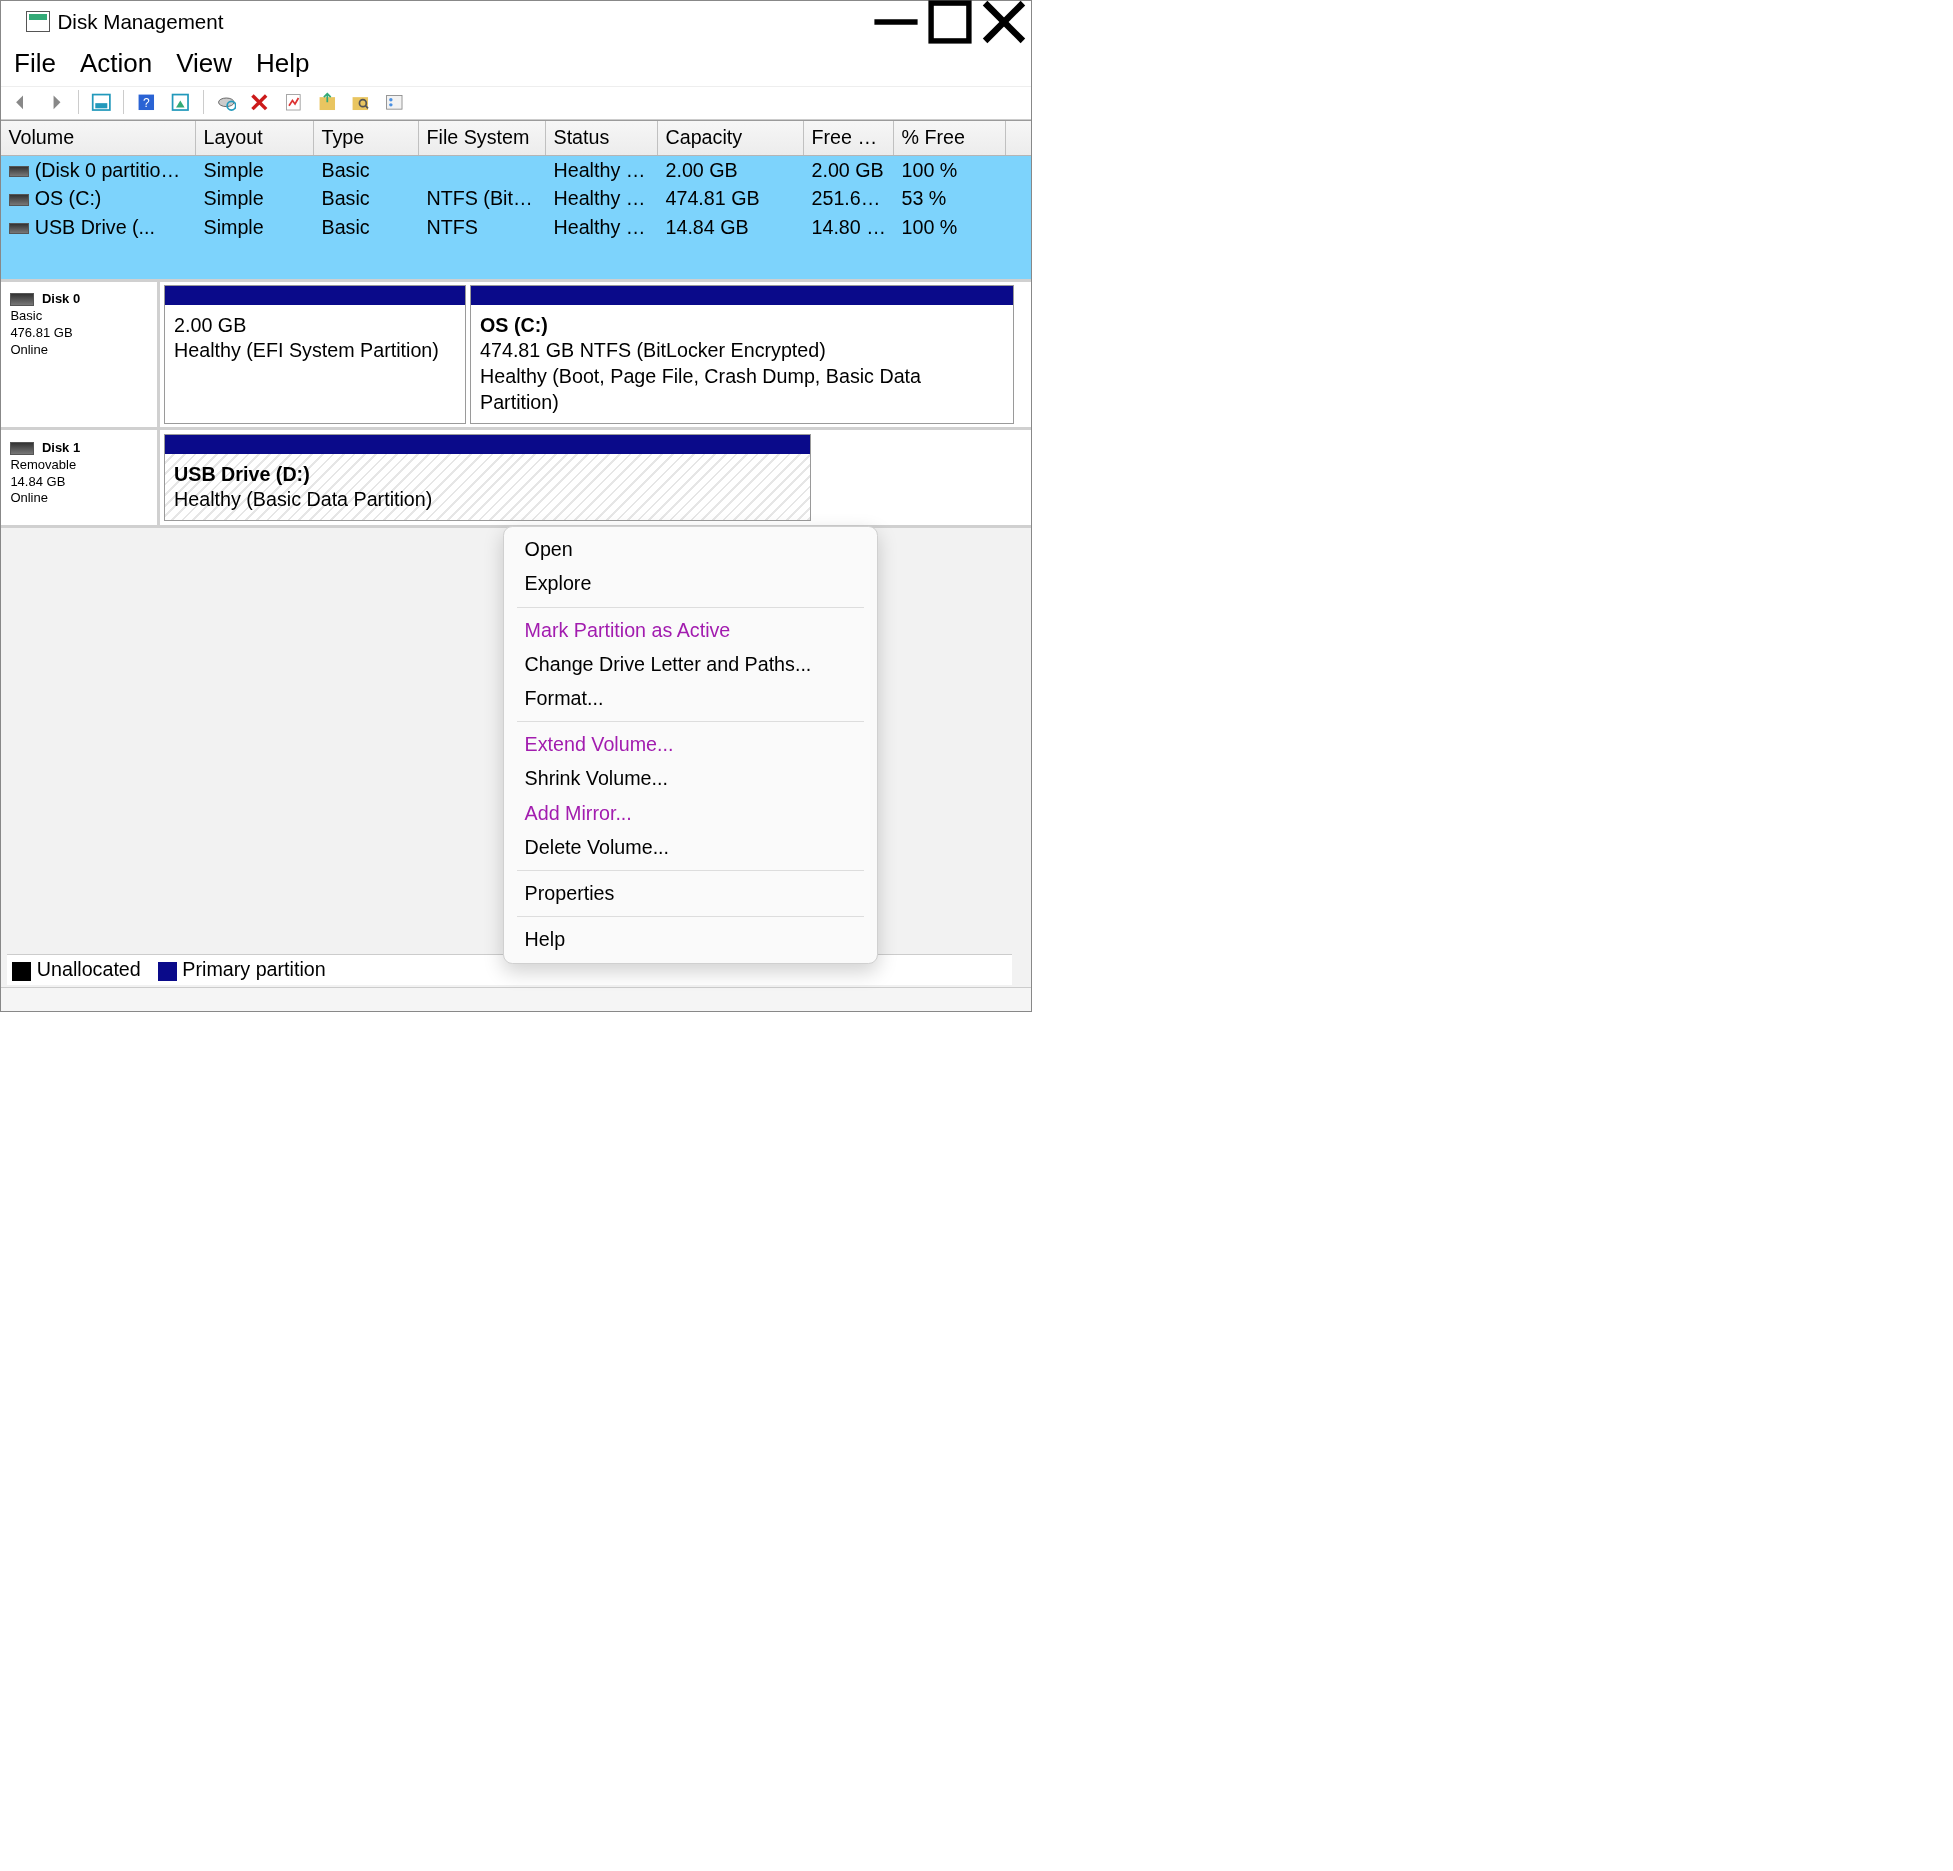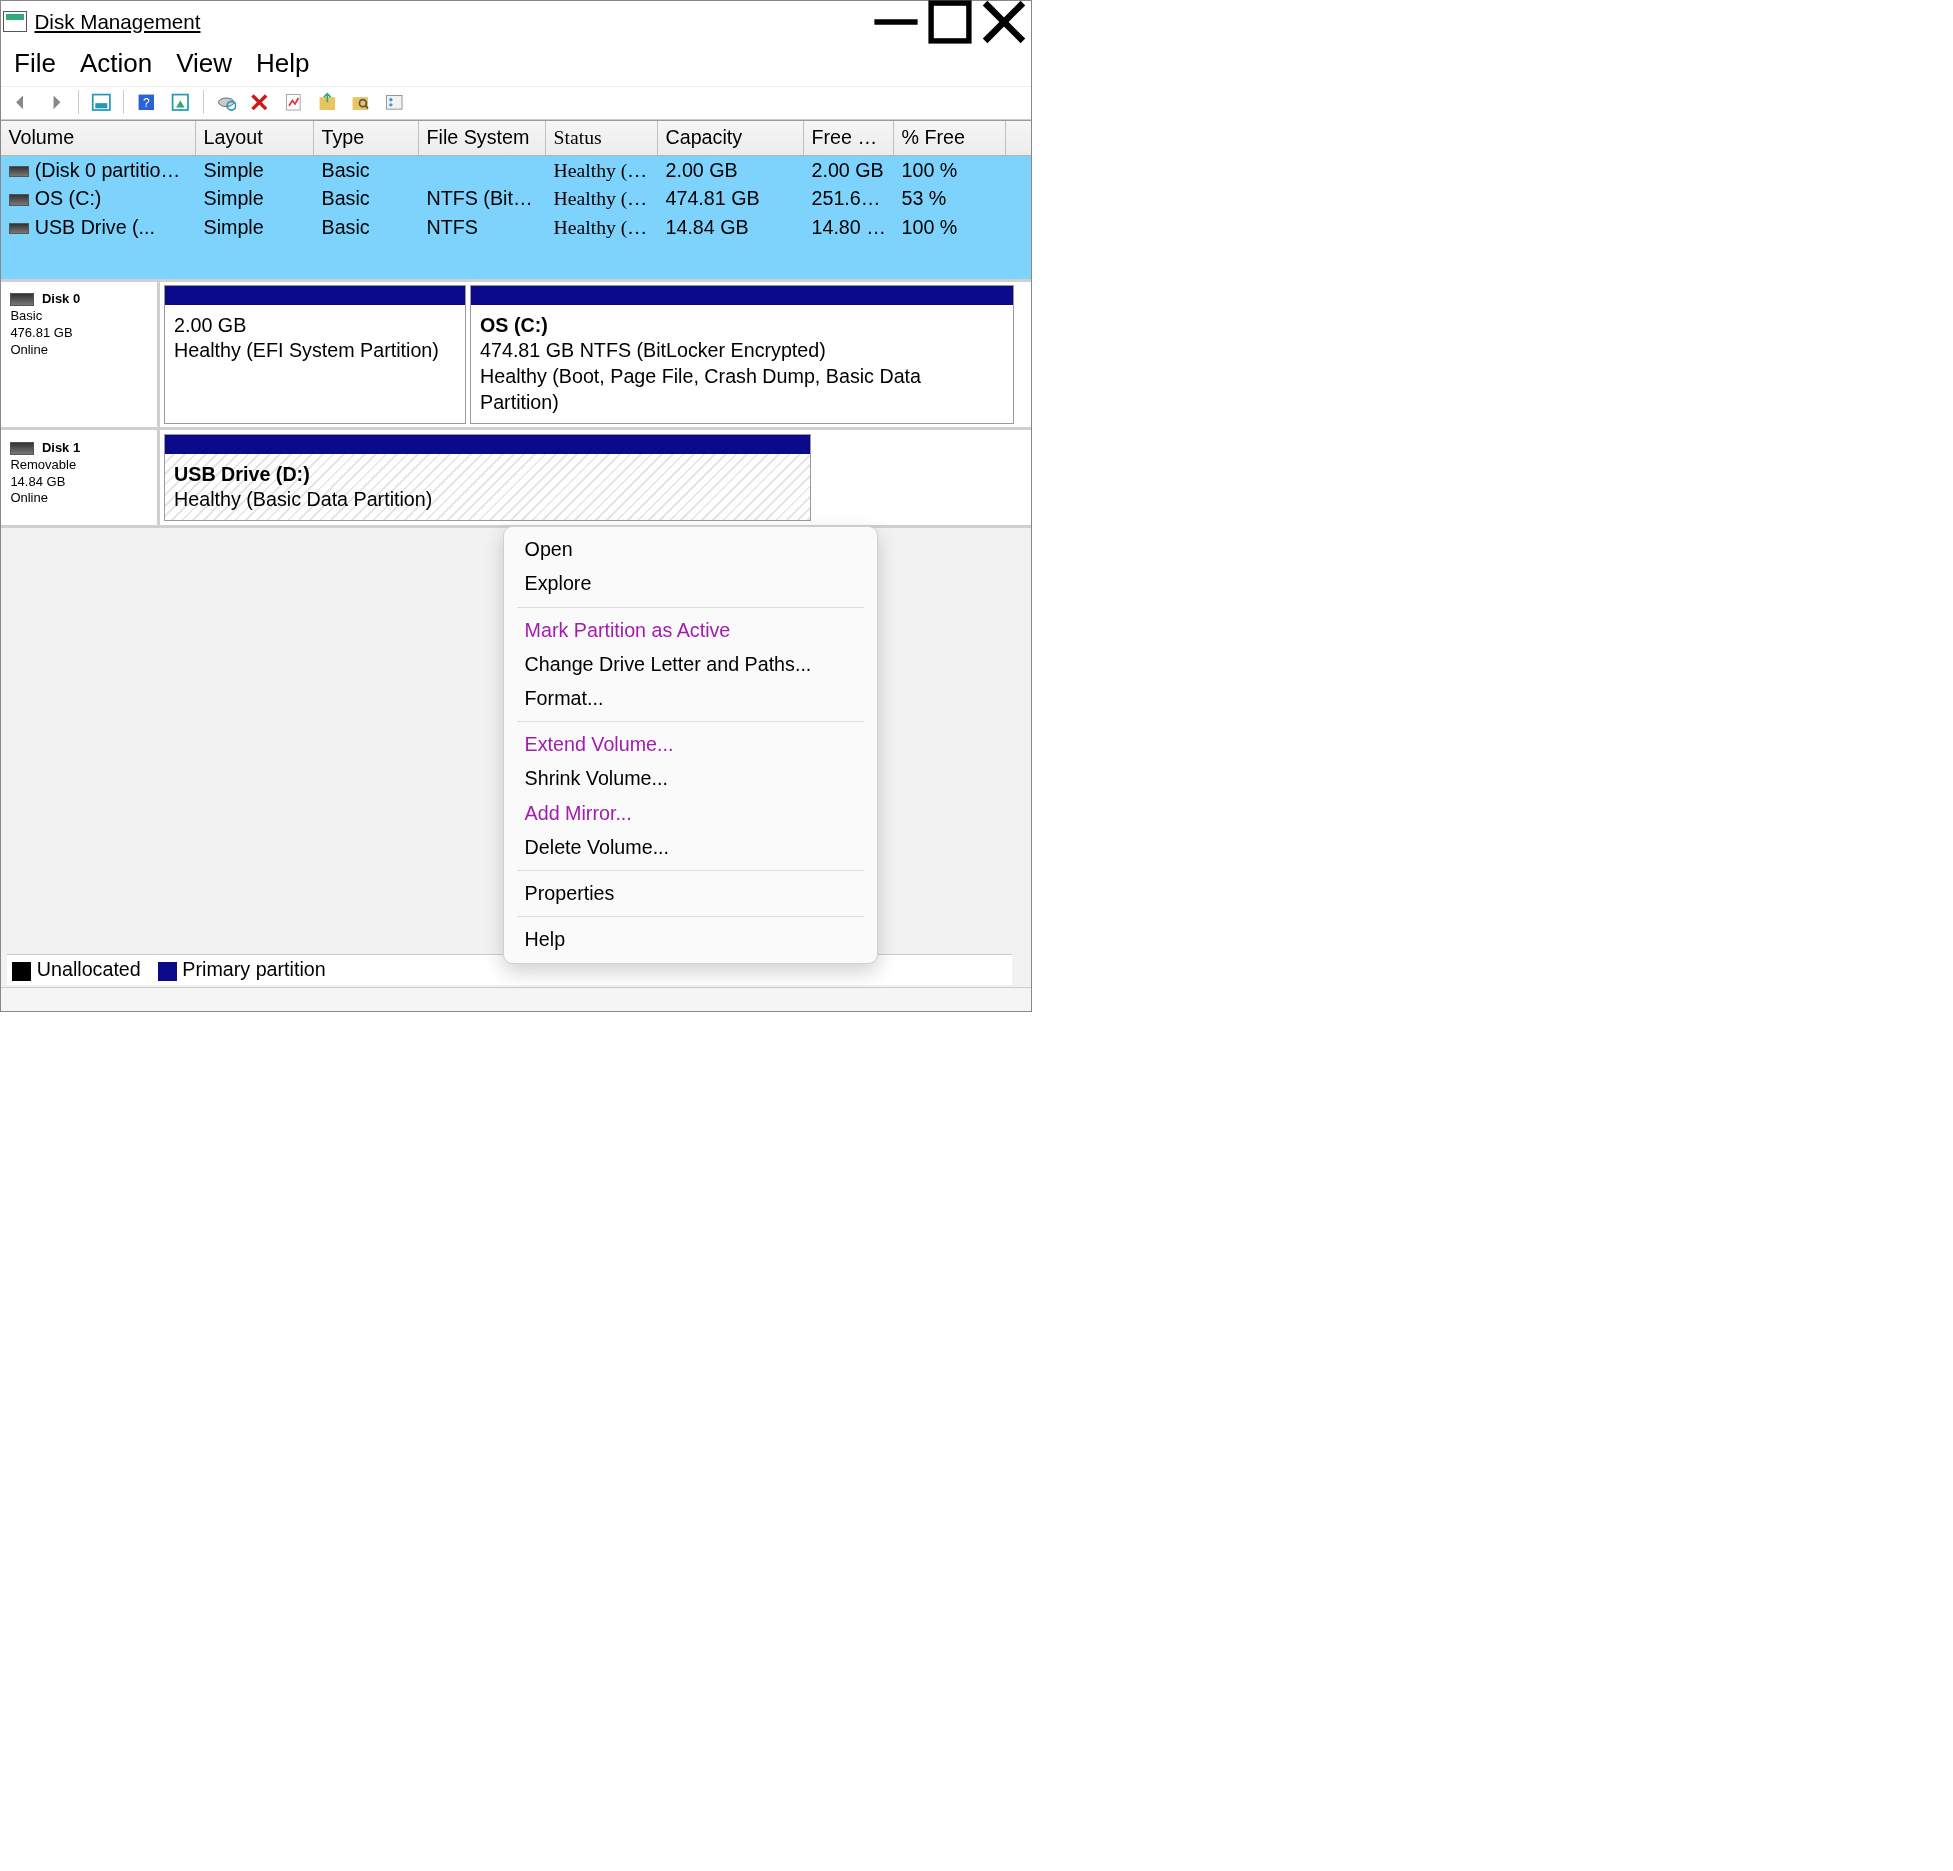--- a/index.html
+++ b/index.html
@@ -1,20 +1,20 @@
 <!DOCTYPE html>
 <html><head>
 <meta charset="utf-8">
 <style>
   * { box-sizing: border-box; }
   html, body { margin: 0; padding: 0; font-family: "Segoe UI", Tahoma, sans-serif; font-size: 20.6px; color: #000; background: #fff; }
   .window { width: 1032px; height: 1012px; border: 0.9px solid #888; display: flex; flex-direction: column; background: #fff; position: relative; }
 
   
-  .titlebar { display: flex; align-items: center; height: 41px; padding-left: 2px; text-decoration: underline; }
+  .titlebar { display: flex; align-items: center; height: 41px; padding-left: 25px; }
   .titlebar .app-icon { width: 24px; height: 20.6px; margin-right: 7.5px; background: linear-gradient(#fff,#fff); border:0.9px solid #555; position:relative; }
   .titlebar .app-icon::before{content:"";position:absolute;top:1.9px;left:1.9px;right:1.9px;height:5.6px;background:#3a7;}
   .titlebar .title { font-size: 20.6px; }
   .winbtns { margin-left: auto; display: flex; }
   .winbtn { width: 54px; height: 41px; display: flex; align-items: center; justify-content: center; font-size: 15px; }
 
   
   .menubar { display: flex; gap: 24px; padding: 5.6px 13px 7.5px 13px; font-size: 26px; }
   .menuitem { }
 
@@ -59,21 +59,21 @@
   .context { position:absolute; width:375px; background:#fafafa; border:0.9px solid #d0d0d0; border-radius:9.4px; box-shadow:0 7.5px 20.6px rgba(0,0,0,.18); padding:5.6px 0; font-size:19.7px;}
   .ctx-item { padding:5.6px 20.6px; white-space:nowrap; }
   .ctx-item.disabled { color:#a21caf; }
   .ctx-sep { height:0.9px; background:#ddd; margin:5.6px 13px; }
 
   
   .c-vol { width:195px; }
   .c-lay { width:118px; }
   .c-typ { width:105px; }
   .c-fs  { width:127px; }
-  .c-sta { width:112px;font-family:Liberation Serif, serif; }
+  .c-sta { width:112px; }
   .c-cap { width:146px; }
   .c-fre { width:90px; }
   .c-pct { width:112px; }
 
   .empty-bottom { flex:1; background:#f2f2f2; }
 </style>
 </head>
 <body>
 
 <div class="window">

